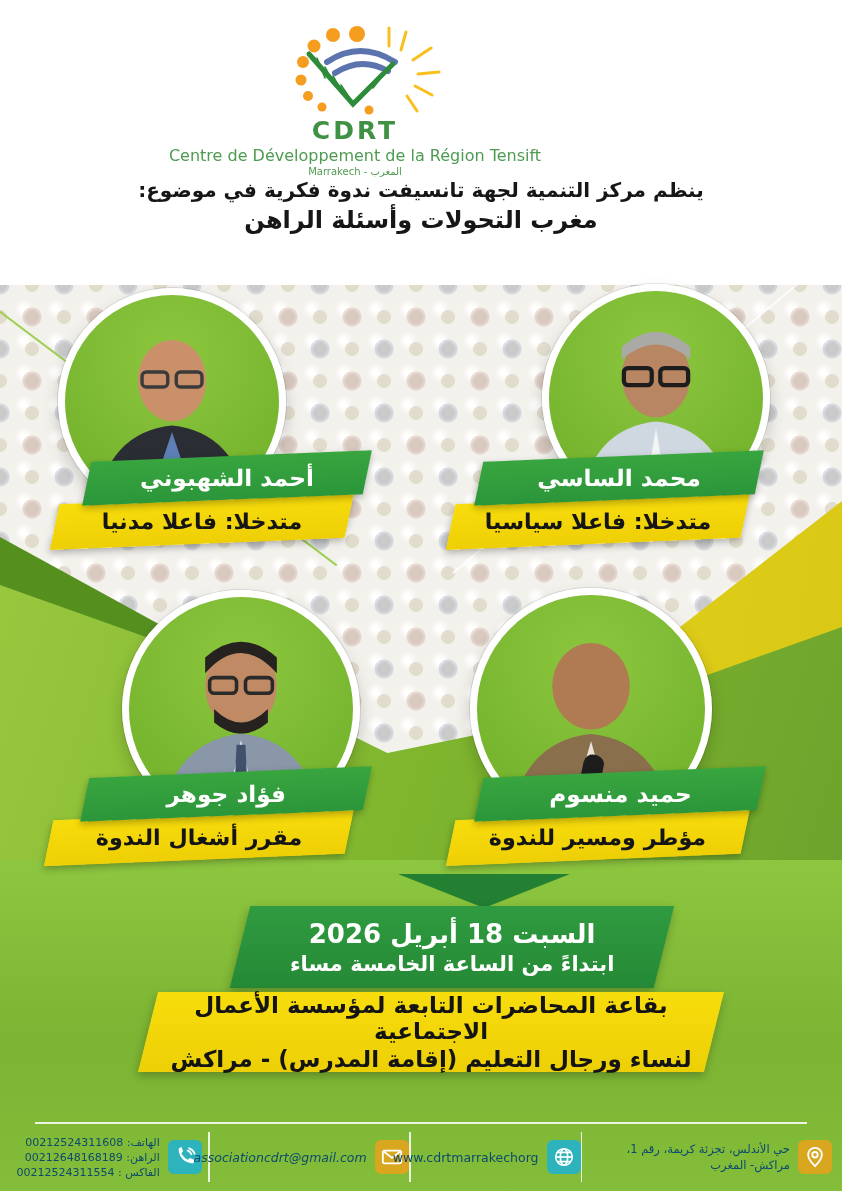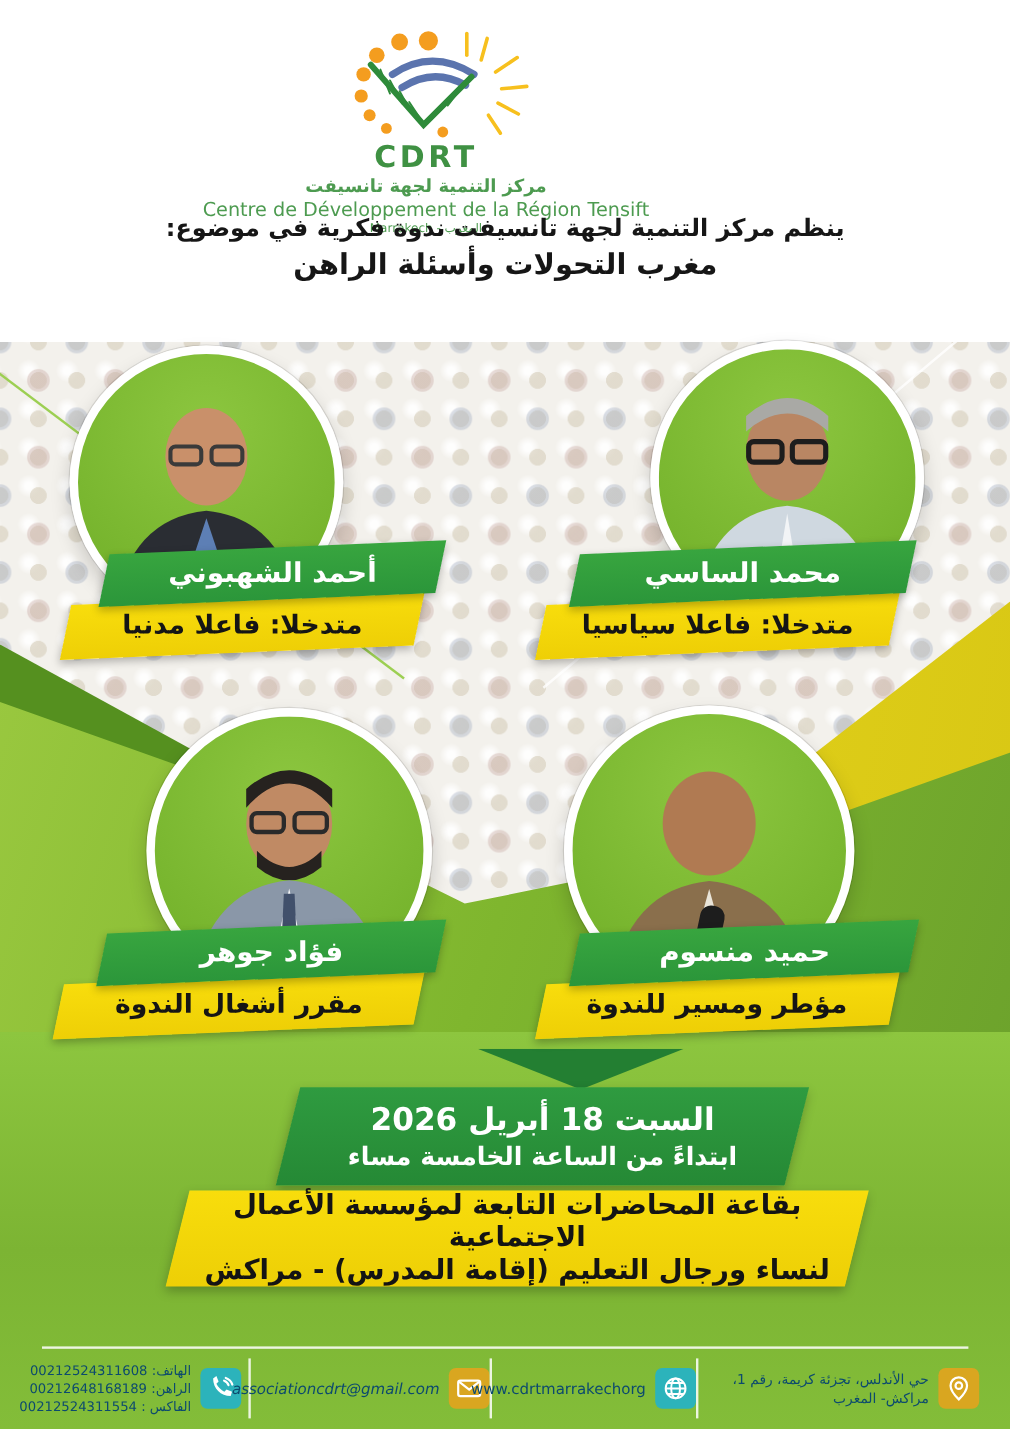--- a/index.html
+++ b/index.html
@@ -78,21 +78,21 @@
   
   .footer-rule{ position:absolute; left:35px; top:1122px; width:772px; height:2px;
     background:rgba(255,255,255,.85); z-index:6; }
   .footer{ position:absolute; left:0; top:1126px; width:842px; height:62px; z-index:6;
     display:flex; align-items:center; color:#0c4a6e; }
   .f-sep{ width:2px; height:50px; background:rgba(255,255,255,.85); }
   .f-cell{ display:flex; align-items:center; justify-content:flex-end; gap:8px; height:100%; }
   .f-phones{ width:217px; padding:0 6px 0 0; }
   .f-email{ width:199px;font-style:italic; }
   .f-web{ width:170px; }
-  .f-addr{ width:271px; padding-right:26px; }
+  .f-addr{ width:271px; padding-right:10px; }
   .f-lines{ text-align:right; direction:rtl; font-size:11px; line-height:15px; }
   .f-mid{ font-size:12.5px; }
   .f-addr-lines{ text-align:right; direction:rtl; font-size:11.5px; line-height:16px; }
   .f-icon{ width:34px; height:34px; border-radius:6px; flex:0 0 34px;
     display:flex; align-items:center; justify-content:center; }
   .icon-teal{ background:#2cb3bb; }
   .icon-gold{ background:#d9a620; }
 
   .rtl{ direction:rtl; unicode-bidi:plaintext; }
 </style>
@@ -132,21 +132,20 @@
             <line x1="60" y1="45" x2="70" y2="64"></line>
           <line x1="68" y1="54" x2="78" y2="72"></line>
             <line x1="76" y1="63" x2="86" y2="78"></line>
           <line x1="122" y1="48" x2="108" y2="66"></line>
             <line x1="114" y1="56" x2="100" y2="72"></line>
           <line x1="106" y1="64" x2="95" y2="77"></line>
         </g>
       </g>
     </svg>
     <div class="logo-acronym">CDRT</div>
-    <div class="logo-ar rtl">مركز التنمية لجهة تانسيفت</div>
     <div class="logo-fr">Centre de Développement de la Région Tensift</div>
     <div class="logo-city">Marrakech - المغرب</div>
   </header>
 
   <div class="title-block rtl">
     <div class="title-l1">ينظم مركز التنمية لجهة تانسيفت ندوة فكرية في موضوع:</div>
     <div class="title-l2">مغرب التحولات وأسئلة الراهن</div>
   </div>
 
   <div class="pattern-zone">

